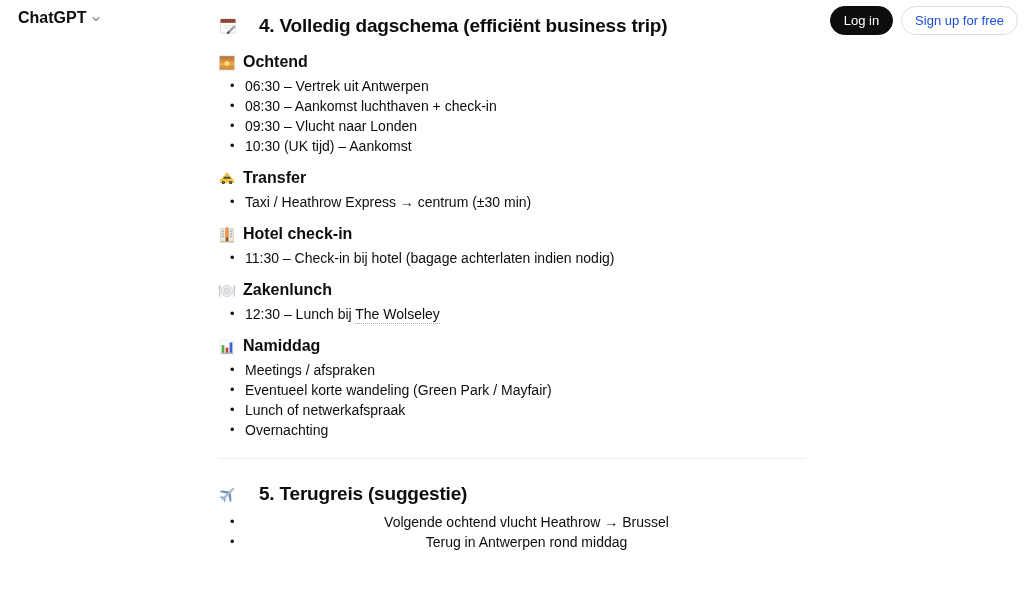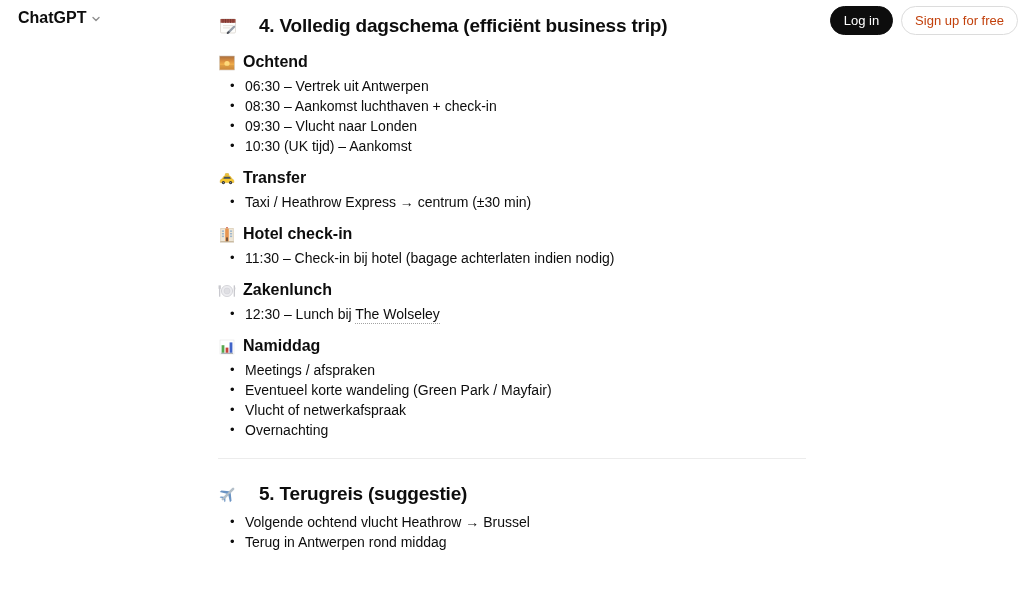--- a/index.html
+++ b/index.html
@@ -8,36 +8,36 @@
 
   
   .topbar { position:absolute; top:0; left:0; width:1024px; height:44px; background:#fff; }
   .brand { position:absolute; top:9px; left:18px; display:flex; align-items:center; gap:4px;
            font-size:16px; font-weight:700; cursor:pointer; }
   .brand .chev { display:flex; align-items:center; margin-top:2px; }
   .auth { position:absolute; top:6px; right:6px; display:flex; gap:8px;justify-content:space-between; }
   .btn { font-family:"Liberation Sans", sans-serif; font-size:13px; line-height:1;
          border-radius:999px; padding:7px 13px; cursor:pointer; white-space:nowrap; }
   .btn-login { background:#0d0d0d; color:#fff; border:1px solid #0d0d0d; font-weight:400; }
-  .btn-signup { background:#fff; color:#c2410c; border:1px solid #dcdcdc; font-weight:400; }
+  .btn-signup { background:#fff; color:#1d4ed8; border:1px solid #dcdcdc; font-weight:400; }
 
   
   .content { position:absolute; left:218px; top:0; width:590px; padding-top:12px; }
   h3.msg-h3 { display:flex; align-items:center; gap:21px; font-size:19px; font-weight:700;
               line-height:28px; letter-spacing:-0.2px; }
   h3.msg-h3 .ic { flex:0 0 auto; display:flex; }
   .h3-first { margin-bottom:12px; }
   h4.msg-h4 { display:flex; align-items:flex-end; gap:7px; font-size:16px; font-weight:700;
               line-height:20px; margin:12px 0 4px; }
   h4.msg-h4 .ic { flex:0 0 auto; display:flex; }
   ul.msg-list { list-style:none; }
   ul.msg-list li { position:relative; padding-left:27px; font-size:14px; line-height:20px; }
   ul.msg-list li::before { content:"\2022"; position:absolute; left:12px; top:0;
                            font-size:13px; line-height:20px; color:#0d0d0d; }
-  ul.after-h3 { margin-top:4px; }
+  ul.after-h3 { margin-top:4px;text-align:center; }
   a.cite-link { color:#0d0d0d; text-decoration:none; border-bottom:1px dotted #a3a3a3;
                 padding-bottom:0.5px; cursor:pointer; }
   hr.divider { border:none; border-top:1px solid #ececec; margin:18px 0 21px; width:588px; }
 
   svg { display:block; }
 </style>
 </head>
 <body>
 
 <div class="topbar">
@@ -166,21 +166,21 @@
       </svg>
     </span>
     <span>Namiddag</span>
   </h4>
   <ul class="msg-list">
     <li>Meetings / afspraken</li>
     <li>Eventueel korte wandeling (Green Park / Mayfair)</li>
   </ul>
 
   <ul class="msg-list">
-    <li>Vlucht of netwerkafspraak</li>
+    <li>Lunch of netwerkafspraak</li>
     <li>Overnachting</li>
   </ul>
 
   <hr class="divider">
 
   <h3 class="msg-h3">
     <span class="ic">
       <svg width="20" height="20" viewBox="0 0 20 20">
         <g transform="rotate(-45 10 10)">
           <rect x="1.5" y="8.7" width="17" height="2.6" rx="1.3" fill="#b3bfc9"></rect>

